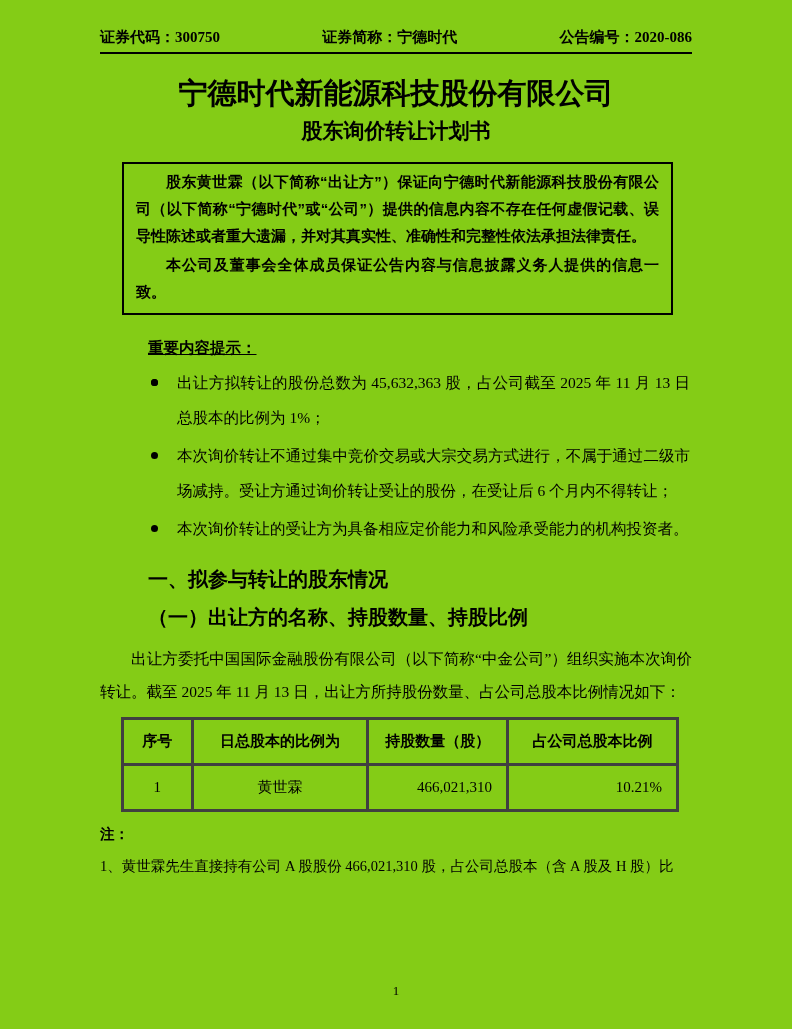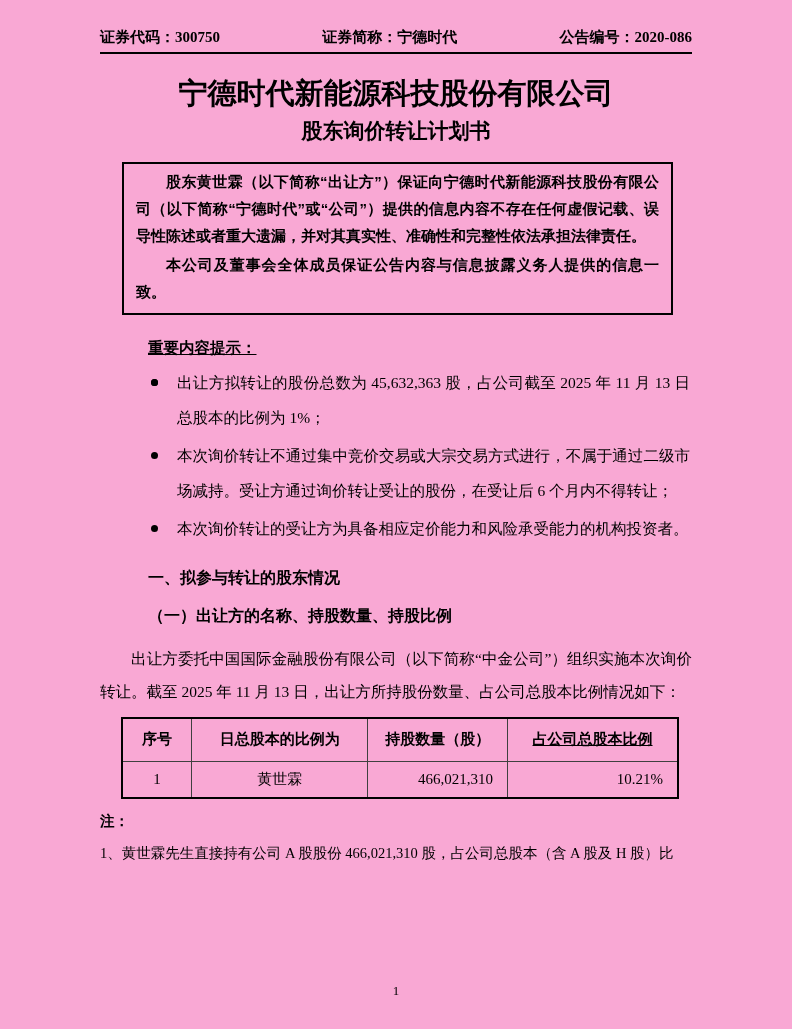--- a/index.html
+++ b/index.html
@@ -1,21 +1,21 @@
 <!DOCTYPE html>
 <html><head>
 <meta charset="utf-8">
 <style>
   * { margin:0; padding:0; box-sizing:border-box; }
   html,body { background:#e8e8e8; }
   .page {
     position:relative;
     width:792px; height:1029px;
     margin:0 auto;
-    background:#f9a8d4;
+    background:#84cc16;
     color:#000;
     font-family:"Liberation Serif","DejaVu Serif",serif;
     overflow:hidden;
   }
   .content { padding:28px 100px 0 100px; }
 
   .doc-header {
     display:flex; justify-content:space-between; align-items:flex-end;
     font-size:15px; font-weight:bold;
     border-bottom:2px solid #000;
@@ -61,49 +61,49 @@
     text-align:justify;
     margin-top:3px;
   }
   .bullet-dot {
     position:absolute; left:51px; top:14px;
     width:7px; height:7px; border-radius:50%; background:#000;
   }
 
   h2.section-title, h3.subsection-title {
     padding-left:48px;
-    font-family:Liberation Mono, monospace;
-    font-size:16px; font-weight:bold; line-height:22px;
+    font-family:Liberation Serif, serif;
+    font-size:20px; font-weight:bold; line-height:22px;
   }
   h2.section-title { margin-top:22px; }
   h3.subsection-title { margin-top:16px; }
 
   .body-para {
     margin-top:15px;
     text-indent:2em;
     font-size:15.5px; line-height:32.5px;
     text-align:justify;
   }
 
   table.holders {
     margin-top:9px; margin-left:21px;
     width:558px;
     border-collapse:collapse;
     border:2px solid #000;
     font-size:15px;
   }
-  table.holders th, table.holders td { border:1px solid #404040; padding:0; }
+  table.holders th, table.holders td { border:3px solid #404040; padding:12px; }
   table.holders th {
     font-family:"Liberation Sans","DejaVu Sans",sans-serif;
     font-weight:bold; text-align:center; height:43px;
   }
   table.holders td { height:37px; text-align:center; }
   table.holders td.num { text-align:right; padding-right:14px; }
   .col-no { width:70px; } .col-name { width:177px; }
-  .col-shares { width:140px; } .col-ratio { width:171px;text-decoration:underline; }
+  .col-shares { width:140px; } .col-ratio { width:171px; }
 
   .note-label { margin-top:13px; font-size:14.5px; font-weight:bold; }
   .note-line  { margin-top:11px; font-size:14.5px; line-height:22px; text-align:justify; }
 
   .page-number {
     position:absolute; bottom:30px; left:0; right:0;
     text-align:center; font-size:13px;
   }
 </style>
 </head>

